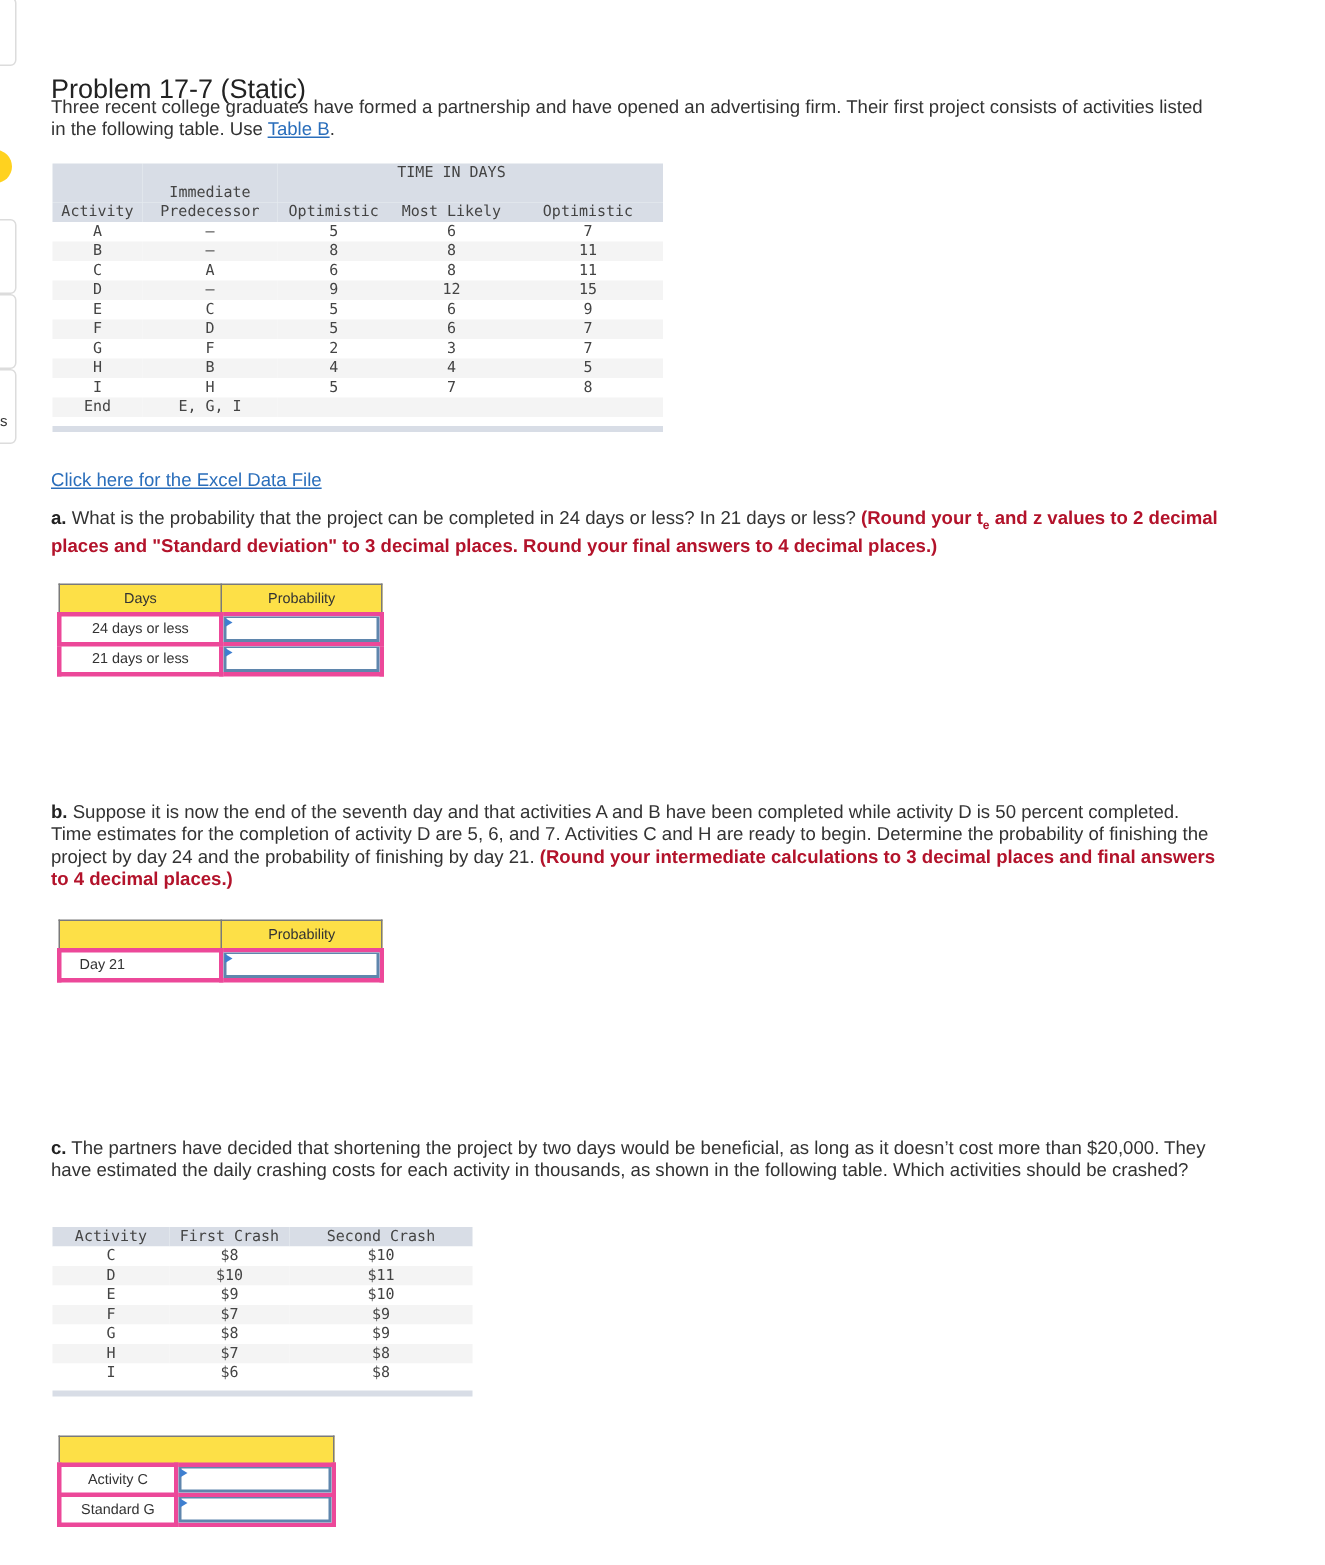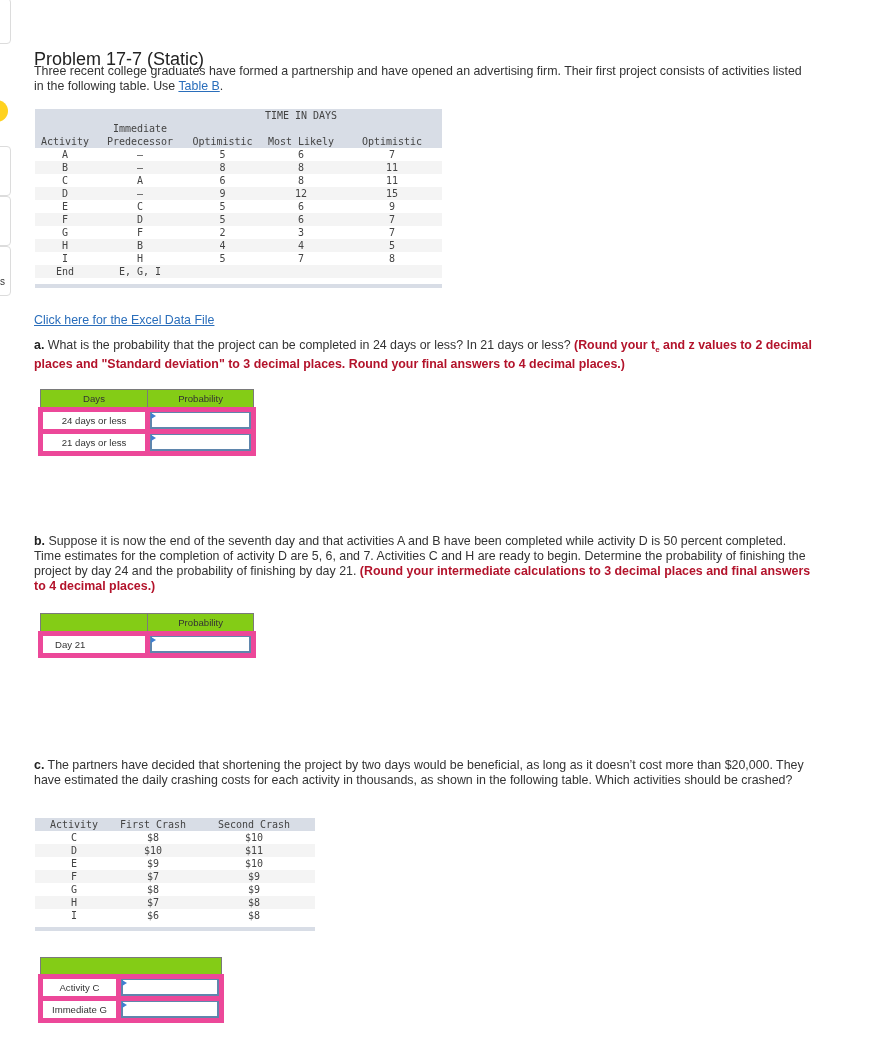--- a/index.html
+++ b/index.html
@@ -85,29 +85,29 @@
     }
     
     table.answer {
       position: absolute;
       border-collapse: collapse;
       font-family: "Liberation Sans", sans-serif;
       font-size: 9.6px;
       color: #333;
     }
     table.answer th {
-      background: #84cc16;
+      background: #fde047;
       font-weight: normal;
       border: 1px solid #7a7a7a;
       height: 20px;
       text-align: center;
       color: #333;
     }
     table.answer td {
-      border: 5px solid #ec4899;
+      border: 3px solid #ec4899;
       height: 19px;
     }
     table.answer td.label { text-align: center; }
     table.answer td.label-left { text-align: left; padding-left: 12px; }
     table.answer td.input-cell {
       padding: 0;
       position: relative;
     }
     .input-cell input {
       display: block;
@@ -359,20 +359,20 @@
   </thead>
   <tbody>
     <tr>
       <td class="label" style="width:79px;">Activity C</td>
       <td class="input-cell" style="width:107px;">
           <span class="flag"></span>
           <input type="text" value="" style="">
         </td>
     </tr>
     <tr>
-      <td class="label">Immediate G</td>
+      <td class="label">Standard G</td>
       <td class="input-cell">
           <span class="flag"></span>
           <input type="text" value="" style="">
         </td>
     </tr>
   </tbody>
 </table>
 
 </body></html>

